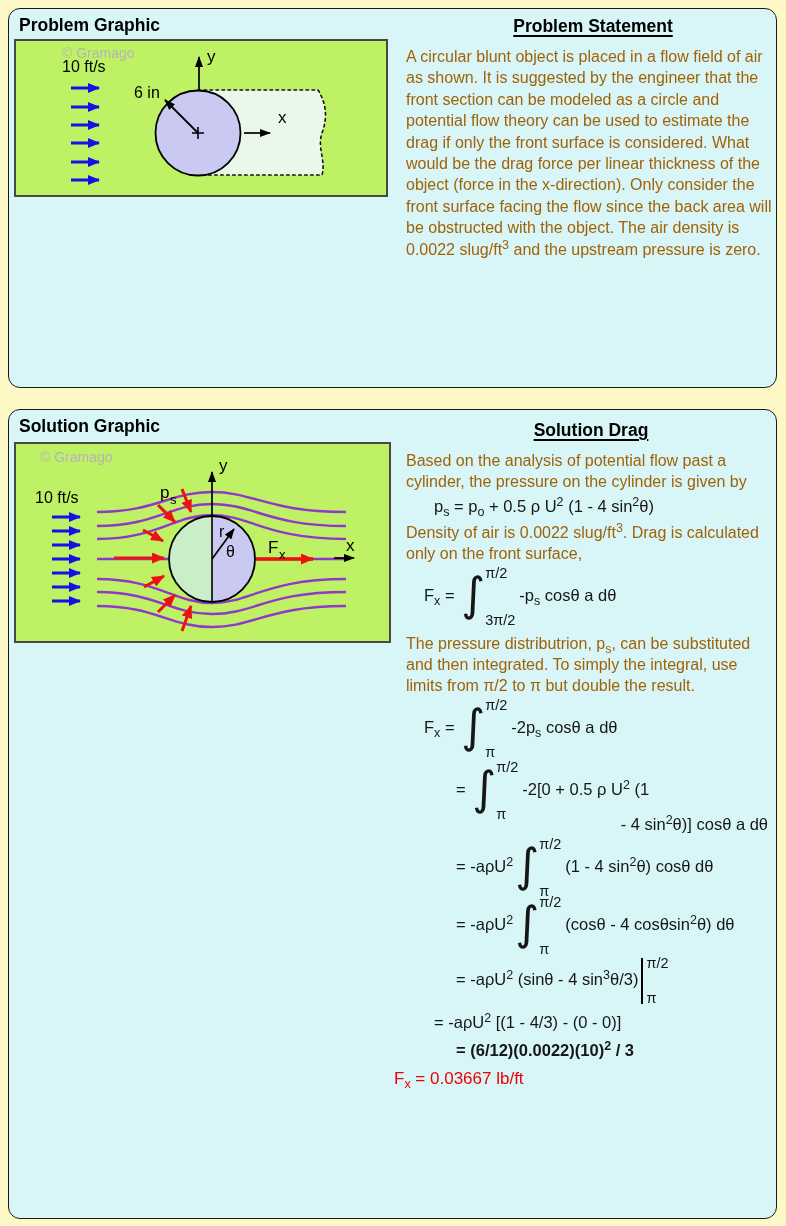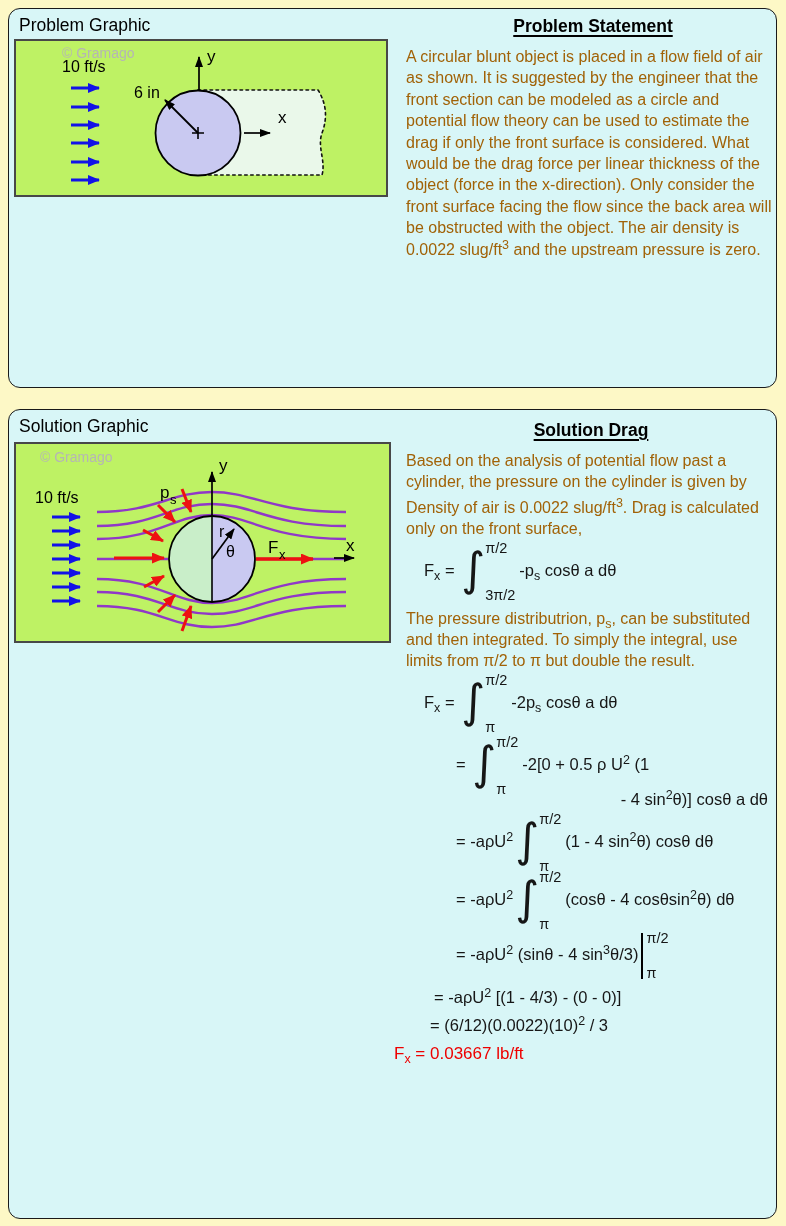--- a/index.html
+++ b/index.html
@@ -14,21 +14,21 @@
   .panel{
     position:absolute;
     background:#d8f6f7;
     border:1.5px solid #1a1a1a;
     border-radius:12px;
   }
   #p1{left:8px;top:8px;width:767px;height:378px;}
   #p2{left:8px;top:409px;width:767px;height:808px;}
   .ptitle{
     position:absolute;left:10px;top:6px;
-    font-size:17.5px;font-weight:normal;color:#000;
+    font-size:17.5px;font-weight:bold;color:#000;
   }
   .gbox{
     position:absolute;background:#bef264;
     border:2px solid #484848;
   }
   #g1{left:5px;top:30px;width:370px;height:154px;}
   #g2{left:5px;top:32px;width:373px;height:197px;}
   .rcol{position:absolute;left:397px;}
   #r1{top:7px;width:372px;}
   #r2{top:10px;width:368px;}
@@ -59,21 +59,21 @@
   
   #eq-ps{margin:3px 0 6px 28px;}
   #eq-fx1{margin:2px 0 8px 18px;}
   #eq-fx2{margin:4px 0 6px 18px;}
   #eq-sub1a{margin:2px 0 0 50px;}
   #eq-sub1b{margin:-4px 6px 6px 0;text-align:right;}
   #eq-sub2{margin:2px 0 2px 50px;}
   #eq-sub3{margin:2px 0 2px 50px;}
   #eq-sub4{margin:4px 0 6px 50px;}
   #eq-sub5{margin:9px 0 9px 28px;}
-  #eq-sub6{margin:9px 0 9px 24px;}
+  #eq-sub6{margin:9px 0 9px 50px;font-weight:bold;}
   #result{margin:6px 0 0 -12px;color:#ee0000;font-size:17px;}
   #para3{margin-top:6px;}
   svg text{font-family:"Liberation Sans",sans-serif;}
   .wm{fill:#b5b5b5;font-size:14px;}
   .lbl{fill:#000;font-size:16px;}
   .axlbl{fill:#000;font-size:17px;}
   .sublbl{fill:#000;font-size:13px;}
 </style>
 </head>
 <body>
@@ -196,20 +196,21 @@
       <text class="axlbl" x="252" y="109">F</text>
       <text class="sublbl" x="263" y="115">x</text>
       <text class="axlbl" x="203" y="27">y</text>
       <text class="axlbl" x="330" y="107">x</text>
     </svg>
   </div>
 
   <div class="rcol" id="r2">
     <div class="rtitle">Solution Drag</div>
     <p class="para" id="para1">Based on the analysis of potential flow past a cylinder, the pressure on the cylinder is given by</p>
+    <div class="eq" id="eq-ps">p<sub>s</sub> = p<sub>o</sub> + 0.5 ρ U<sup>2</sup> (1 - 4 sin<sup>2</sup>θ)</div>
     <p class="para" id="para2">Density of air is 0.0022 slug/ft<sup>3</sup>. Drag is calculated only on the front surface,</p>
     <div class="eq" id="eq-fx1">F<sub>x</sub> = <span class="iw">
           <span class="isign">∫</span>
           <span class="ilims">
             <span class="up">π/2</span>
             <span class="lo">3π/2</span>
           </span>
         </span>-p<sub>s</sub> cosθ a dθ</div>
     <p class="para" id="para3">The pressure distributrion, p<sub>s</sub>, can be substituted and then integrated. To simply the integral, use limits from π/2 to π but double the result.</p>
     <div class="eq" id="eq-fx2">F<sub>x</sub> = <span class="iw">

